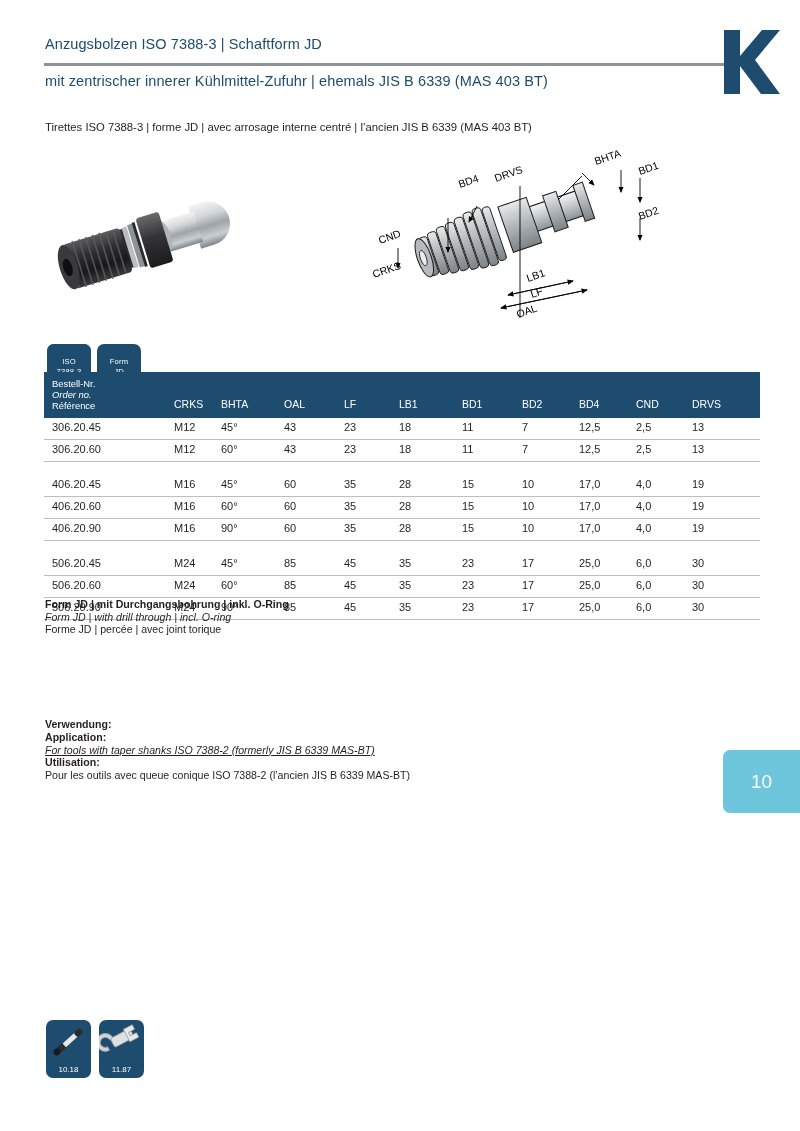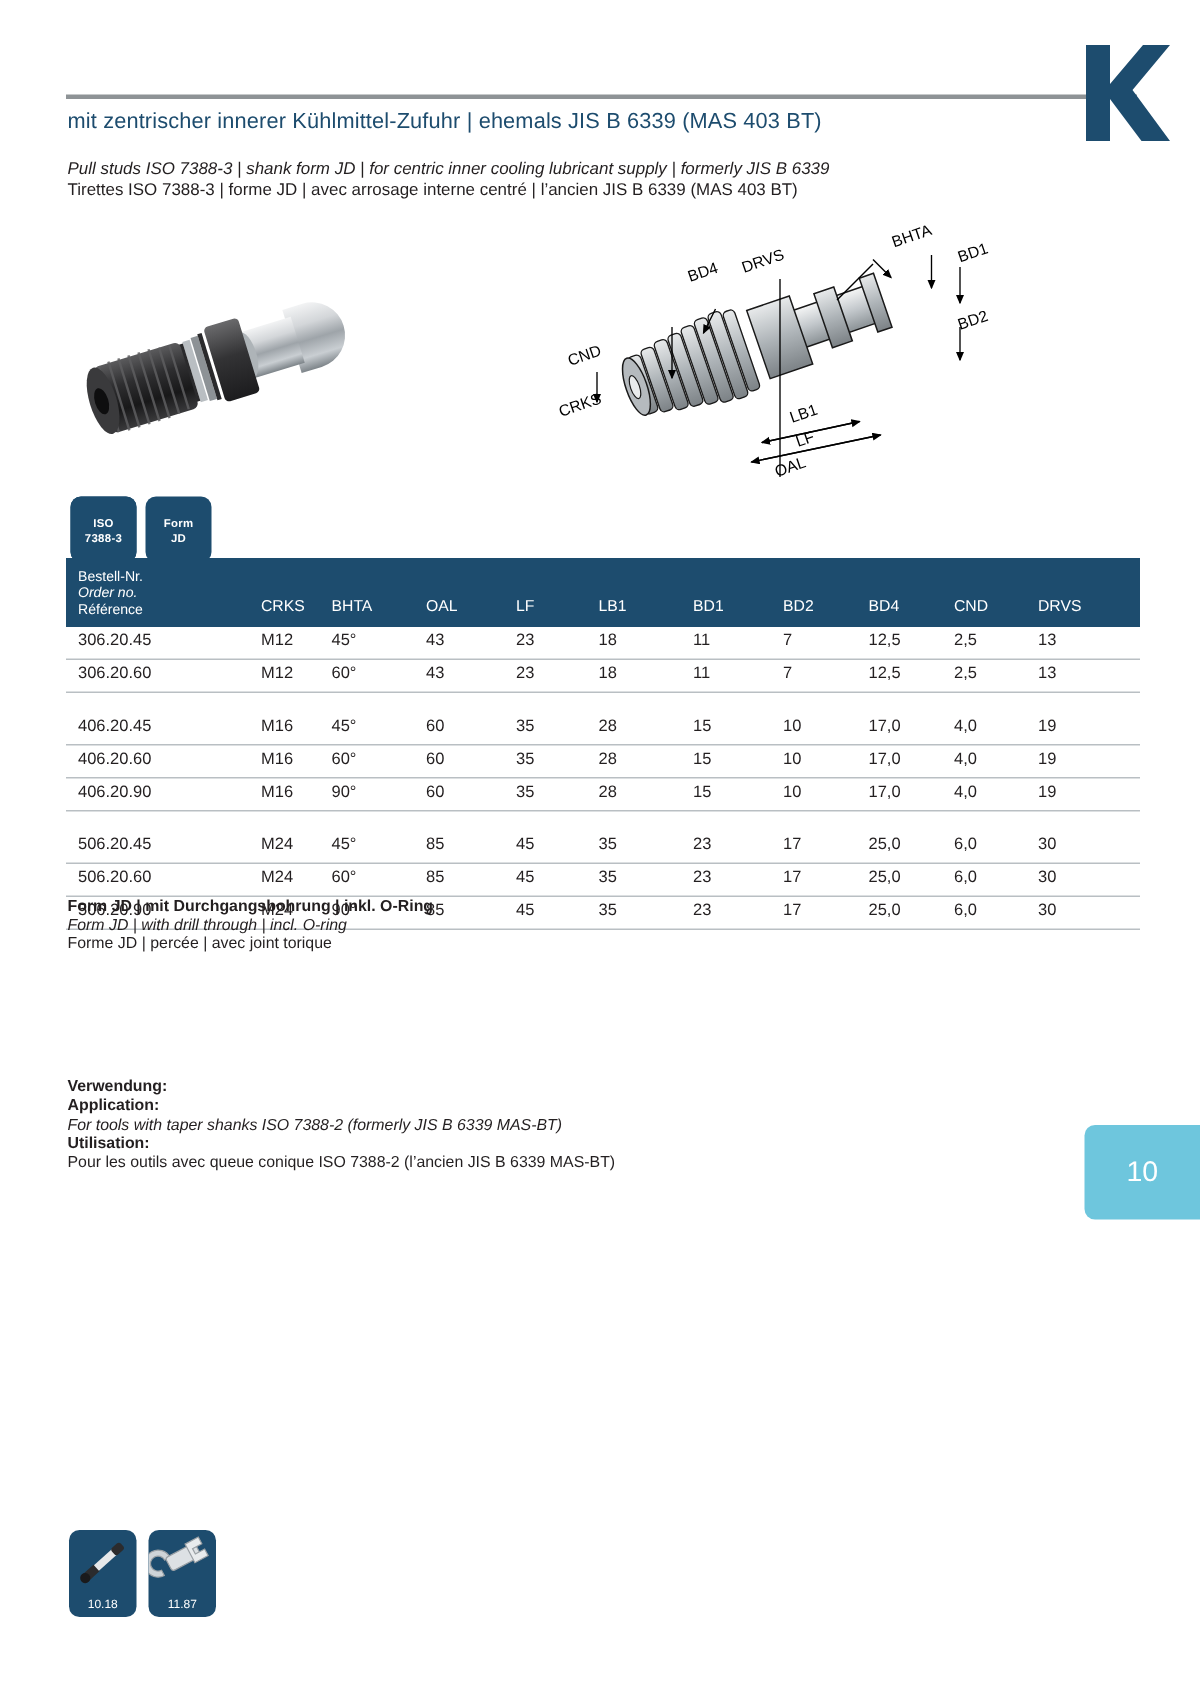--- a/index.html
+++ b/index.html
@@ -75,23 +75,22 @@
   
   #technical-drawing {
     position: absolute;
     left: 368px; top: 140px;
     width: 300px; height: 185px;
   }
 
   
   #badge-row {
     position: absolute;
-    left: 47px; top: 331px;
+    left: 47px; top: 344px;
     height: 46px;
-    font-weight: bold;
   }
   .badge {
     position: absolute;
     top: 0;
     width: 44px; height: 44px;
     border-radius: 7px;
     background: #1d4c6e;
     color: #ffffff;
     text-align: center;
     font-size: 7.6px;
@@ -165,21 +164,21 @@
 
   
   #usage-block {
     position: absolute;
     left: 45px; top: 718px;
     font-size: 10.6px;
     line-height: 12.8px;
   }
   #usage-block .lbl { font-weight: bold; display: block; }
   #usage-block .txt { display: block; }
-  #usage-block .txt-it { display: block; font-style: italic; }
+  #usage-block .txt-it { display: block; font-style: italic; text-decoration: underline; }
 
   
   #chapter-tab {
     position: absolute;
     left: 723px; top: 750px;
     width: 77px; height: 63px;
     border-radius: 7px 0 0 7px;
     background: #6ec6dd;
     color: #ffffff;
     font-size: 19px;
@@ -210,23 +209,23 @@
   .ref-badge .art {
     position: absolute;
     left: 0; top: 2px;
     width: 45px; height: 42px;
   }
 </style>
 </head>
 <body>
 
 <div id="header">
+  <div class="title-line1">Anzugsbolzen ISO 7388-3 | Schaftform JD</div>
   <div class="header-rule"></div>
   <div class="title-line2">mit zentrischer innerer Kühlmittel-Zufuhr | ehemals  JIS B 6339 (MAS 403 BT)</div>
-  <div class="subtitle-en">Pull studs ISO 7388-3 | shank form JD | for centric inner cooling lubricant supply | formerly JIS B 6339</div>
   <div class="subtitle-fr">Tirettes ISO 7388-3 | forme JD | avec arrosage interne centré | l’ancien JIS B 6339 (MAS 403 BT)</div>
 
   <svg id="brand-logo" viewBox="0 0 58 68">
     <path d="M2,2 H18 V28 L40,2 H58 L33,32 L58,66 H39 L18,38 V66 H2 Z" fill="#1d4c6e"></path>
   </svg>
 </div>
 
 <svg id="product-photo" viewBox="0 0 215 135">
   <defs>
     <linearGradient id="steel" x1="0" y1="0" x2="0" y2="1">

